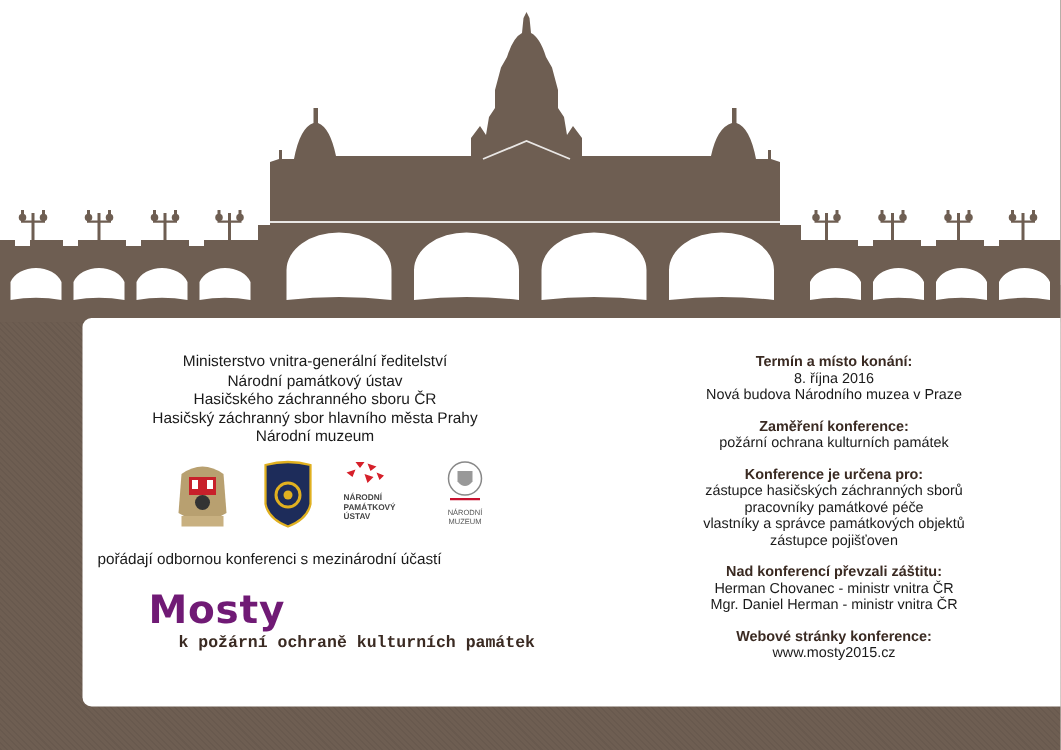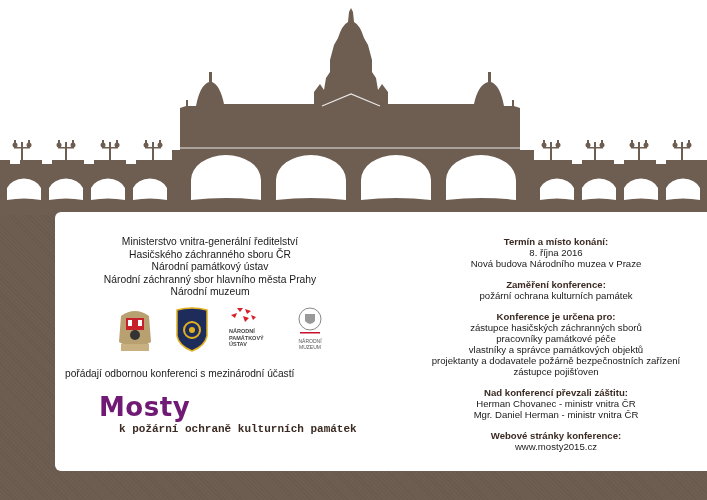--- a/index.html
+++ b/index.html
@@ -118,23 +118,23 @@
         <circle cx="7" cy="145" r="2.5"></circle>
         <rect x="-8" y="140" width="2" height="3"></rect>
         <rect x="6" y="140" width="2" height="3"></rect>
       </g>
   </g>
 </svg>
 
 <div class="card">
   <div class="left-col">
     <div>Ministerstvo vnitra-generální ředitelství</div>
+    <div>Národní památkový ústav</div>
     <div>Hasičského záchranného sboru ČR</div>
-    <div>Národní památkový ústav</div>
-    <div>Národní záchranný sbor hlavního města Prahy</div>
+    <div>Hasičský záchranný sbor hlavního města Prahy</div>
     <div>Národní muzeum</div>
   </div>
 
   <div class="logos">
     <svg class="logo" style="left:0" width="36" height="48" viewBox="0 0 36 48">
       <path d="M4 10 Q18 0 32 10 L34 36 Q18 46 2 36 Z" fill="#b8a070"></path>
       <rect x="9" y="12" width="18" height="12" fill="#c8202a"></rect>
       <rect x="11" y="14" width="4" height="6" fill="#fff"></rect>
         <rect x="21" y="14" width="4" height="6" fill="#fff"></rect>
       <circle cx="18" cy="29" r="5" fill="#333"></circle>
@@ -180,21 +180,20 @@
     </div>
     <div class="sect">
       <span class="h l">Zaměření konference:</span>
       <span class="l">požární ochrana kulturních památek</span>
     </div>
     <div class="sect">
       <span class="h l">Konference je určena pro:</span>
       <span class="l">zástupce hasičských záchranných sborů</span>
       <span class="l">pracovníky památkové péče</span>
       <span class="l">vlastníky a správce památkových objektů</span>
-      <span class="l">projektanty a dodavatele požárně bezpečnostních zařízení</span>
       <span class="l">zástupce pojišťoven</span>
     </div>
     <div class="sect">
       <span class="h l">Nad konferencí převzali záštitu:</span>
       <span class="l">Herman Chovanec - ministr vnitra ČR</span>
       <span class="l">Mgr. Daniel Herman - ministr vnitra ČR</span>
     </div>
     <div class="sect">
       <span class="h l">Webové stránky konference:</span>
       <span class="l">www.mosty2015.cz</span>

